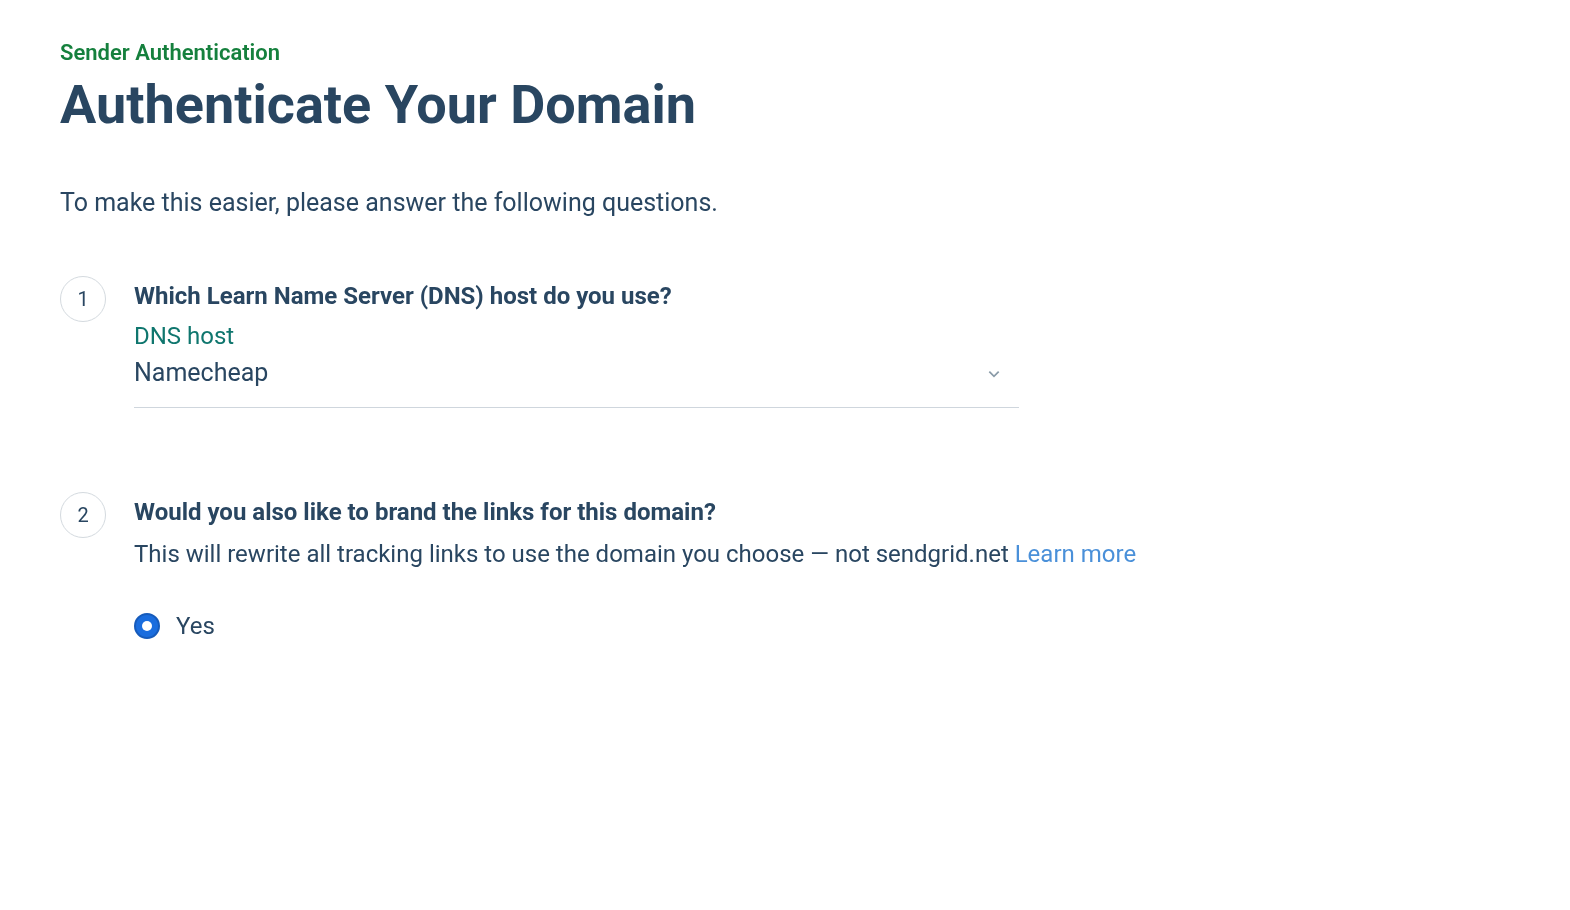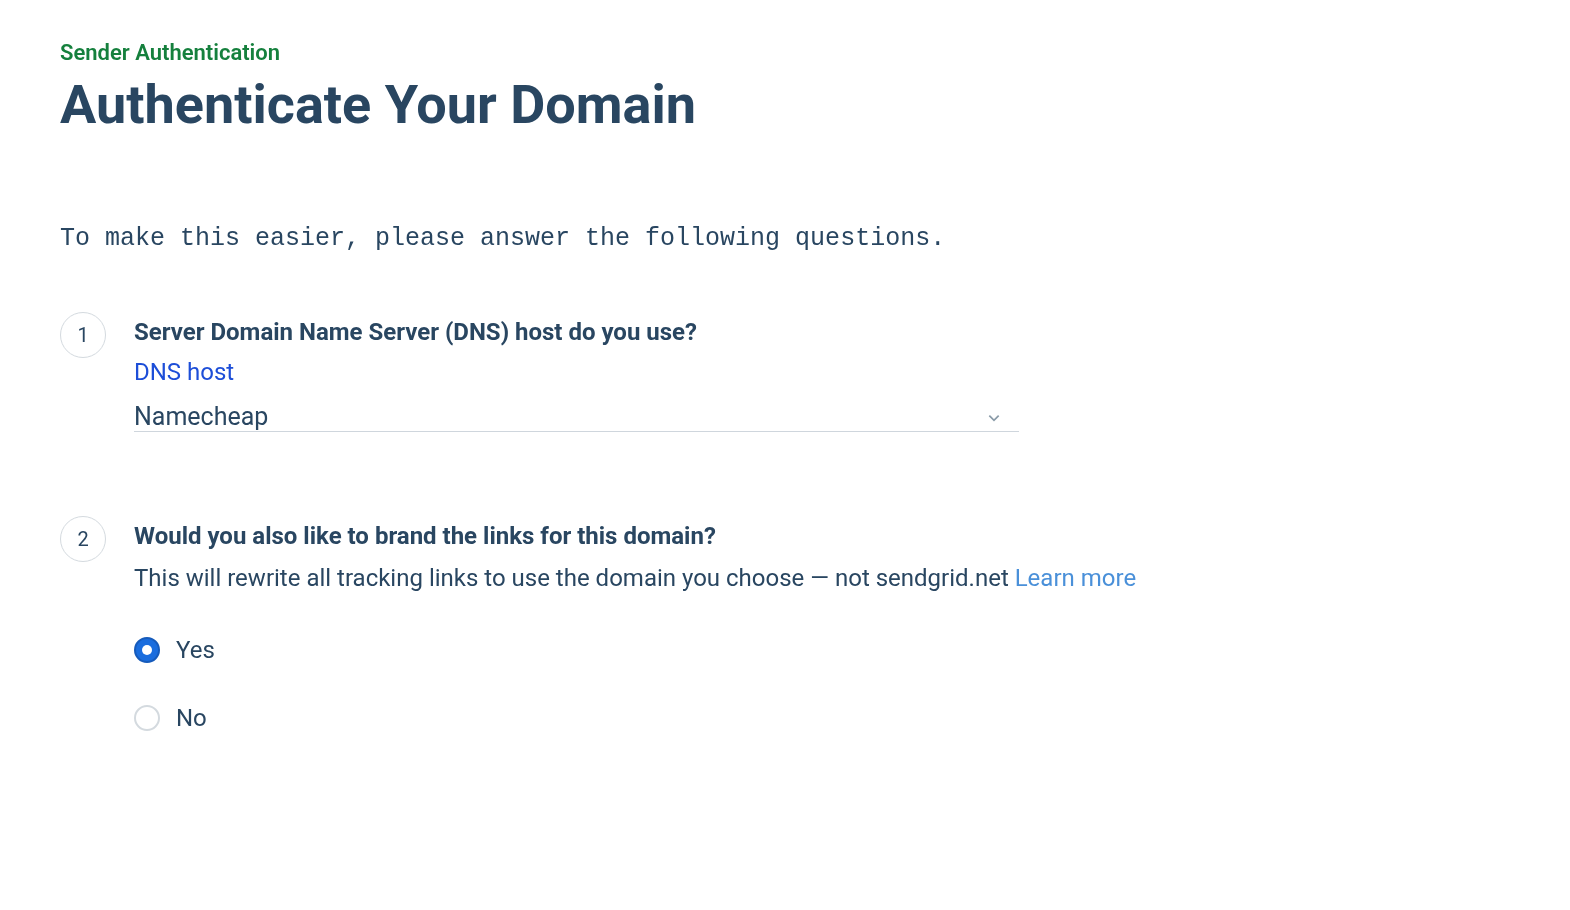--- a/index.html
+++ b/index.html
@@ -22,28 +22,27 @@
     }
     .breadcrumb a {
       color: #15803d;
       text-decoration: none;
       cursor: pointer;
     }
     .page-title {
       color: #294661;
       font-size: 54px;
       font-weight: 700;
-      margin-bottom: 88px;
+      margin-bottom: 52px;
     }
     .intro-text {
       color: #294661;
       font-size: 25px;
       margin-bottom: 65px;
       font-weight: 400;
-      font-family: Liberation Mono, monospace;
     }
     .question-block {
       display: flex;
       align-items: flex-start;
       margin-bottom: 90px;
     }
     .step-number {
       width: 46px;
       height: 46px;
       border-radius: 50%;
@@ -73,30 +72,30 @@
       font-weight: 400;
       margin-bottom: 40px;
       line-height: 1.4;
     }
     .question-description a {
       color: #4a90d9;
       text-decoration: none;
       cursor: pointer;
     }
     .field-label {
-      color: #1d4ed8;
+      color: #0f766e;
       font-size: 24px;
       font-weight: 400;
-      margin-bottom: 16px;
+      margin-bottom: 8px;
     }
     .select-wrapper {
       position: relative;
       width: 885px;
       border-bottom: 1px solid #cfd6dd;
-      padding-bottom: 0;
+      padding-bottom: 20px;
       cursor: pointer;
     }
     .select-value {
       color: #294661;
       font-size: 25px;
       font-weight: 400;
     }
     .chevron-icon {
       position: absolute;
       right: 18px;
@@ -159,21 +158,21 @@
   <a>Sender Authentication</a>
 </div>
 
 <h1 class="page-title">Authenticate Your Domain</h1>
 
 <p class="intro-text">To make this easier, please answer the following questions.</p>
 
 <div class="question-block">
   <div class="step-number">1</div>
   <div class="question-content">
-    <div class="question-title">Server Domain Name Server (DNS) host do you use?</div>
+    <div class="question-title">Which Learn Name Server (DNS) host do you use?</div>
     <div class="field-label">DNS host</div>
     <div class="select-wrapper">
       <span class="select-value">Namecheap</span>
       <span class="chevron-icon">
         <svg viewBox="0 0 12 12" fill="none" stroke="#8a9ba8" stroke-width="1.5">
           <polyline points="2,4 6,8 10,4"></polyline>
         </svg>
       </span>
     </div>
   </div>
@@ -184,19 +183,15 @@
   <div class="question-content">
     <div class="question-title">Would you also like to brand the links for this domain?</div>
     <div class="question-description q2-desc">
       <span>This will rewrite all tracking links to use the domain you choose — not sendgrid.net </span><a>Learn more</a>
     </div>
     <div class="radio-group">
       <div class="radio-option">
         <div class="radio-circle checked"></div>
         <span class="radio-label">Yes</span>
       </div>
-      <div class="radio-option">
-        <div class="radio-circle unchecked"></div>
-        <span class="radio-label">No</span>
-      </div>
     </div>
   </div>
 </div>
 
 </body></html>

